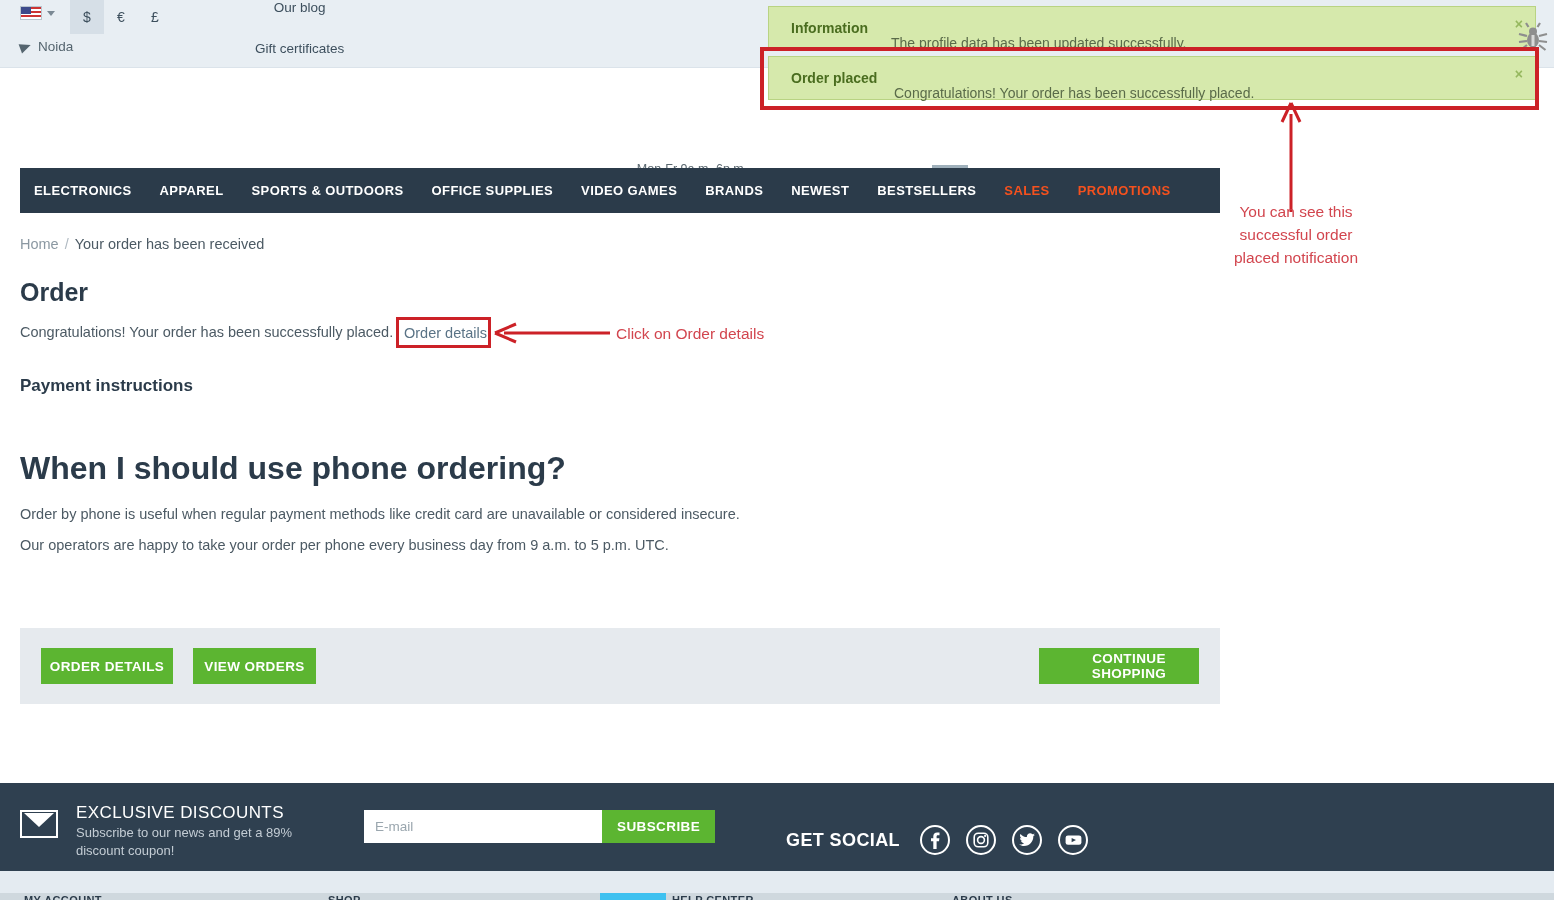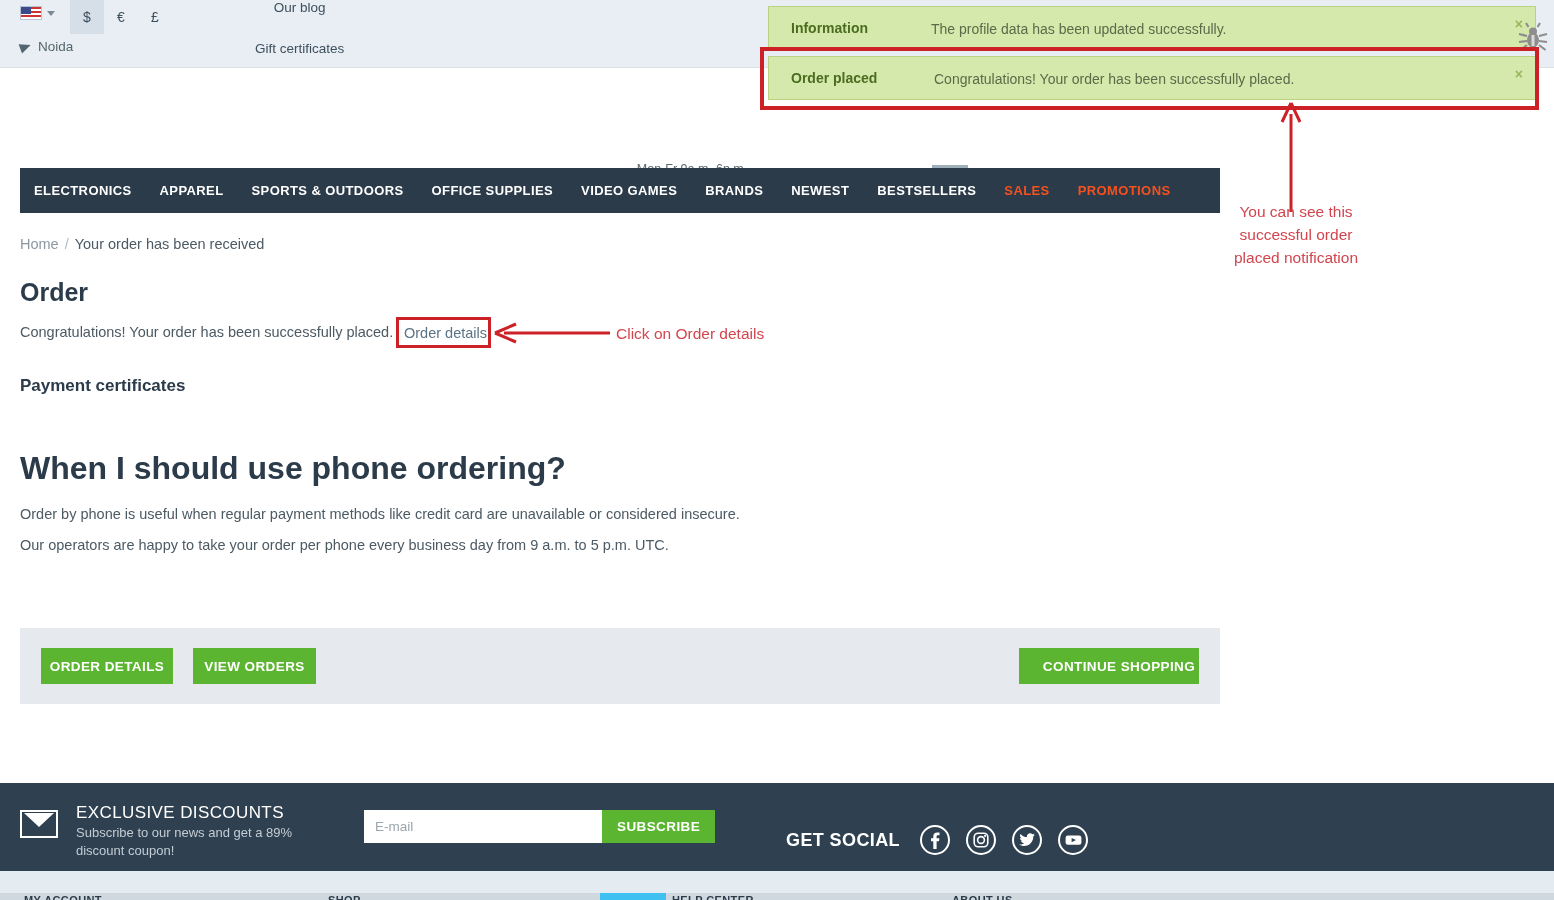--- a/index.html
+++ b/index.html
@@ -171,21 +171,21 @@
     background: #e6eaee;
   }
   .btn {
     position: absolute; top: 20px; height: 36px; background: #5cb531; color: #fff;
     border: none; font-size: 13.5px; font-weight: bold; letter-spacing: .4px;
     cursor: pointer; font-family: "Liberation Sans", sans-serif;
     display: flex; align-items: center; justify-content: center;
   }
   .btn-order-details { left: 21px;  width: 132px; }
   .btn-view-orders  { left: 173px; width: 123px; }
-  .btn-continue     { right: 21px; width: 180px; padding-left: 20px; }
+  .btn-continue     { right: 21px; width: 160px; padding-left: 20px; }
 
   
   .footer {
     position: absolute; left: 0; top: 783px; width: 1554px; height: 88px;
     background: #2f4050;
   }
   .mail-ico {
     position: absolute; left: 20px; top: 27px; width: 38px; height: 28px;
     border: 2px solid #ffffff;
   }
@@ -238,21 +238,21 @@
   
   .notif {
     position: absolute; background: #d6e9ac; border: 1px solid #b9d383;
   }
   .notif-1 { left: 768px; top: 6px; width: 768px; height: 44px; }
   .notif-2 { left: 768px; top: 56px; width: 768px; height: 44px; }
   .notif-title {
     position: absolute; left: 22px; top: 13px; font-size: 14px; font-weight: bold; color: #4a6d1f;
   }
   .notif-text {
-    position: absolute; top: 14px; font-size: 14px; color: #5a6b49; margin-left: 40px;
+    position: absolute; top: 28px; font-size: 14px; color: #5a6b49;
   }
   .notif-1 .notif-text { left: 122px; }
   .notif-2 .notif-text { left: 125px; }
   .notif-close {
     position: absolute; right: 12px; top: 9px; font-size: 14px; color: #96b85f;
     cursor: pointer; font-weight: bold;
   }
 
   
   .anno-box-notif {
@@ -357,21 +357,21 @@
   </div>
 
   <div class="crumbs">
     <a>Home</a><span class="sep">/</span><span class="cur-page">Your order has been received</span>
   </div>
 
   <div class="order-h1">Order</div>
   <div class="order-msg">Congratulations! Your order has been successfully placed.</div>
   <span class="order-details-link">Order details</span>
 
-  <div class="pay-h2">Payment certificates</div>
+  <div class="pay-h2">Payment instructions</div>
   <div class="big-h">When I should use phone ordering?</div>
   <div class="para1">Order by phone is useful when regular payment methods like credit card are unavailable or considered insecure.</div>
   <div class="para2">Our operators are happy to take your order per phone every business day from 9 a.m. to 5 p.m. UTC.</div>
 
   <div class="buttonbar">
     <button class="btn btn-order-details">ORDER DETAILS</button>
     <button class="btn btn-view-orders">VIEW ORDERS</button>
     <button class="btn btn-continue">CONTINUE SHOPPING</button>
   </div>
 

